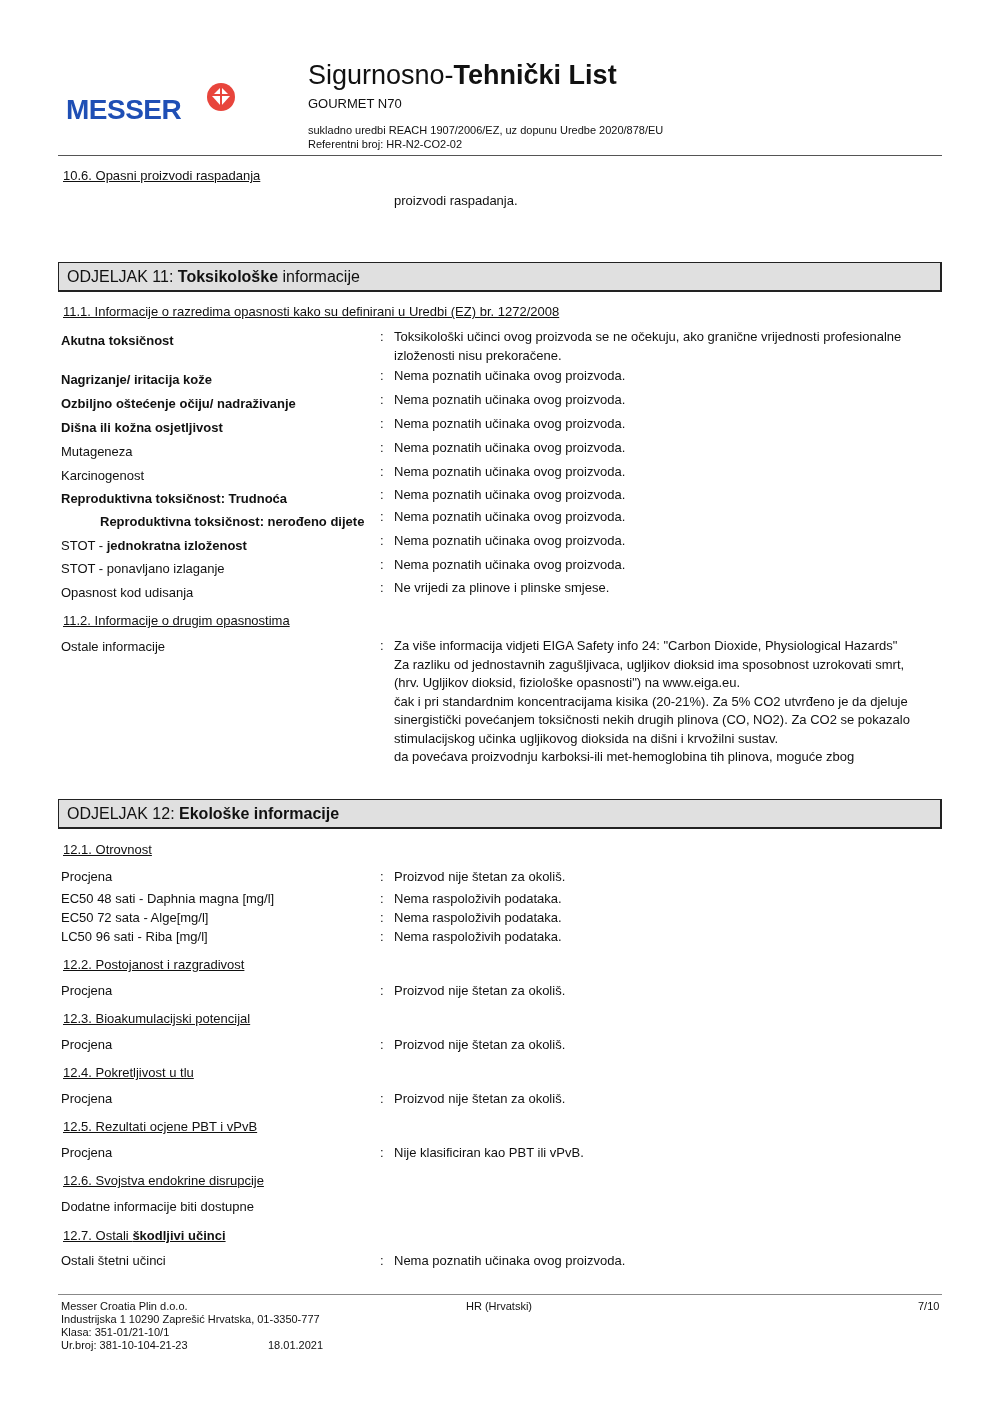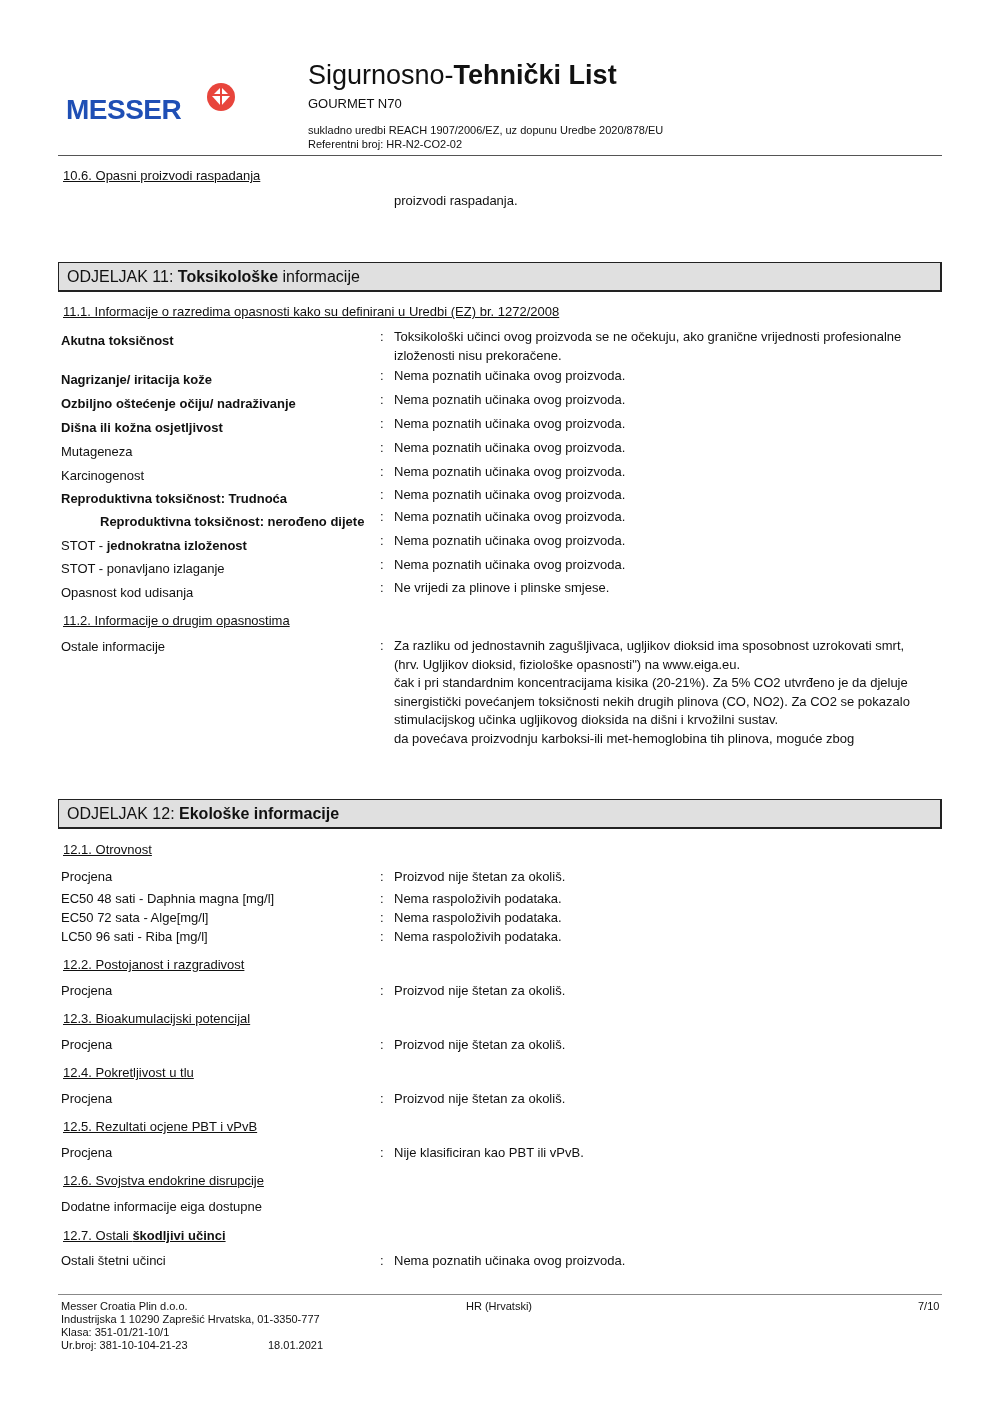--- a/index.html
+++ b/index.html
@@ -100,20 +100,21 @@
 <div class="abs val" style="top:556px;">Nema poznatih učinaka ovog proizvoda.</div>
 
 <div class="abs lbl" style="top:585px;">Opasnost kod udisanja</div>
 <div class="abs colon" style="top:580px;">:</div>
 <div class="abs val" style="top:579px;">Ne vrijedi za plinove i plinske smjese.</div>
 
 <div class="abs sub" style="left:63px;top:613px;">11.2. Informacije o drugim opasnostima</div>
 <div class="abs lbl" style="top:639px;">Ostale informacije</div>
 <div class="abs colon" style="top:638px;">:</div>
 <div class="abs val" style="top:637px;">
+  <div>Za više informacija vidjeti EIGA Safety info 24: "Carbon Dioxide, Physiological Hazards"</div>
   <div>Za razliku od jednostavnih zagušljivaca, ugljikov dioksid ima sposobnost uzrokovati smrt,</div>
   <div>(hrv. Ugljikov dioksid, fiziološke opasnosti") na www.eiga.eu.</div>
   <div>čak i pri standardnim koncentracijama kisika (20-21%). Za 5% CO2 utvrđeno je da djeluje</div>
   <div>sinergistički povećanjem toksičnosti nekih drugih plinova (CO, NO2). Za CO2 se pokazalo</div>
   <div>stimulacijskog učinka ugljikovog dioksida na dišni i krvožilni sustav.</div>
   <div>da povećava proizvodnju karboksi-ili met-hemoglobina tih plinova, moguće zbog</div>
 </div>
 
 <div class="abs sec-box" style="top:799px;"><span>ODJELJAK 12: </span><b>Ekološke informacije</b></div>
 <div class="abs sub" style="left:63px;top:842px;">12.1. Otrovnost</div>
@@ -148,21 +149,21 @@
 <div class="abs lbl" style="top:1091px;">Procjena</div>
 <div class="abs colon" style="top:1091px;">:</div>
 <div class="abs val" style="top:1090px;">Proizvod nije štetan za okoliš.</div>
 
 <div class="abs sub" style="left:63px;top:1119px;">12.5. Rezultati ocjene PBT i vPvB</div>
 <div class="abs lbl" style="top:1145px;">Procjena</div>
 <div class="abs colon" style="top:1145px;">:</div>
 <div class="abs val" style="top:1144px;">Nije klasificiran kao PBT ili vPvB.</div>
 
 <div class="abs sub" style="left:63px;top:1173px;">12.6. Svojstva endokrine disrupcije</div>
-<div class="abs lbl" style="top:1199px;">Dodatne informacije eiga dostupne</div>
+<div class="abs lbl" style="top:1199px;">Dodatne informacije biti dostupne</div>
 
 <div class="abs sub" style="left:63px;top:1228px;"><span>12.7. Ostali </span><b>škodljivi učinci</b></div>
 <div class="abs lbl" style="top:1253px;">Ostali štetni učinci</div>
 <div class="abs colon" style="top:1253px;">:</div>
 <div class="abs val" style="top:1252px;">Nema poznatih učinaka ovog proizvoda.</div>
 
 <div class="abs hr-bot"></div>
 <div class="abs foot" style="left:61px;top:1300px;">
   <div>Messer Croatia Plin d.o.o.</div>
   <div>Industrijska 1 10290 Zaprešić Hrvatska, 01-3350-777</div>

